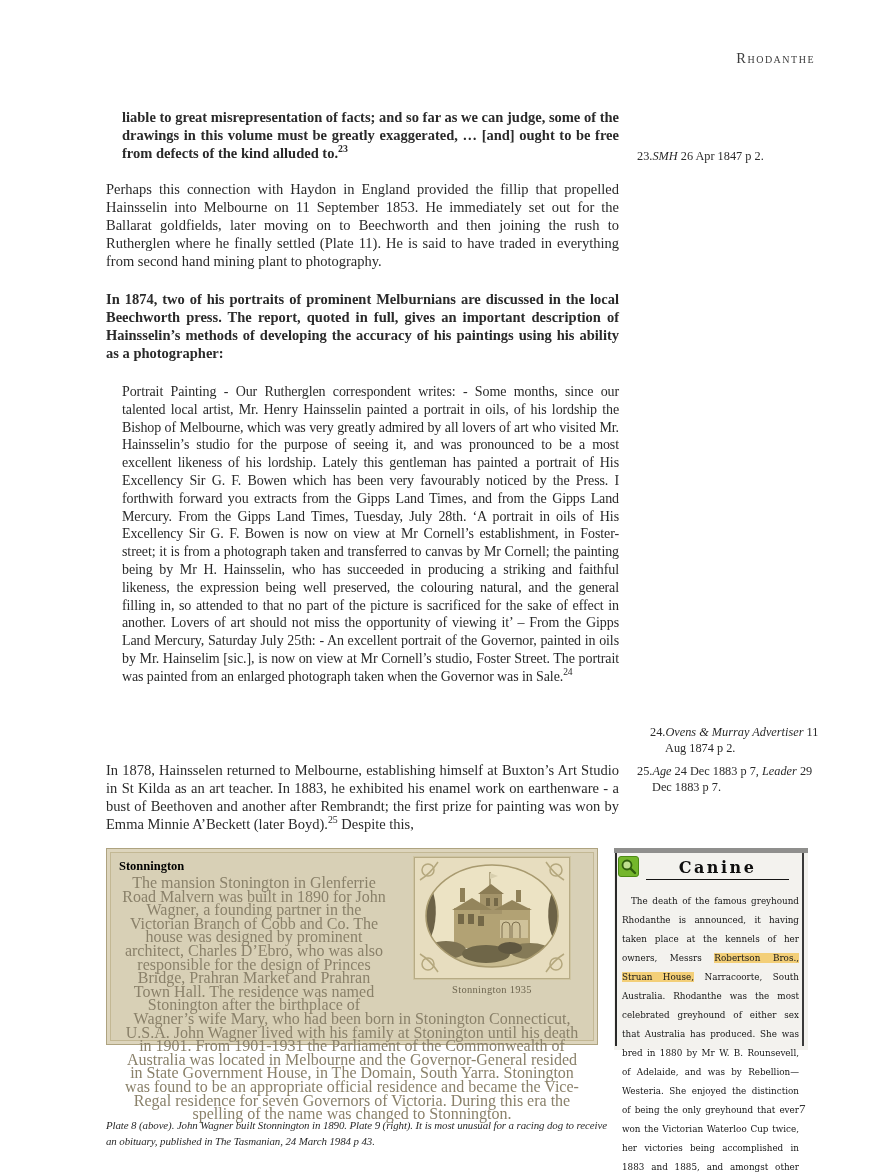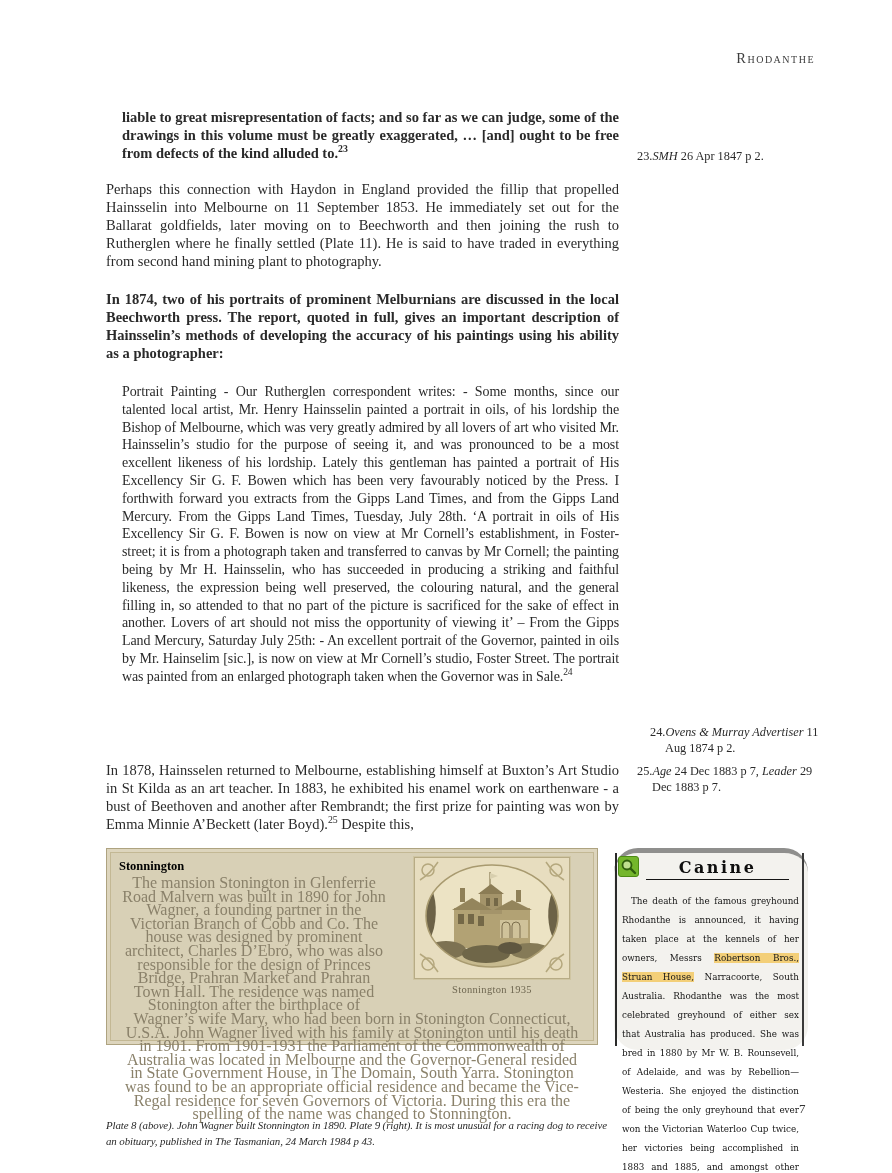--- a/index.html
+++ b/index.html
@@ -51,21 +51,21 @@
   .plate8 h3{
     margin:0 0 2px 0;font-size:12.5px;font-weight:bold;color:#000000;
     font-family:"Liberation Serif","DejaVu Serif",serif;
   }
   .plate8 .boxbody{
     font-size:16px;line-height:13.6px;color:#8a816a;text-align:center;
   }
   
   .plate9{
     left:614px;top:848px;width:194px;height:202px;box-sizing:border-box;
-    background:#f3f2ee;border-top:5px solid #8f8f8d;position:absolute;border-radius:24px;
+    background:#f3f2ee;border-top:5px solid #8f8f8d;position:absolute;
   }
   .plate9::before{
     content:"";position:absolute;left:1px;top:0;bottom:4px;width:1.5px;background:#2a2a2a;
   }
   .plate9::after{
     content:"";position:absolute;right:4px;top:0;bottom:4px;width:2px;background:#3a3a3a;
   }
   .clip-inner{padding:2px 9px 0 8px;}
   .clip-headline{
     text-align:center;font-weight:bold;font-size:16px;letter-spacing:2.5px;

